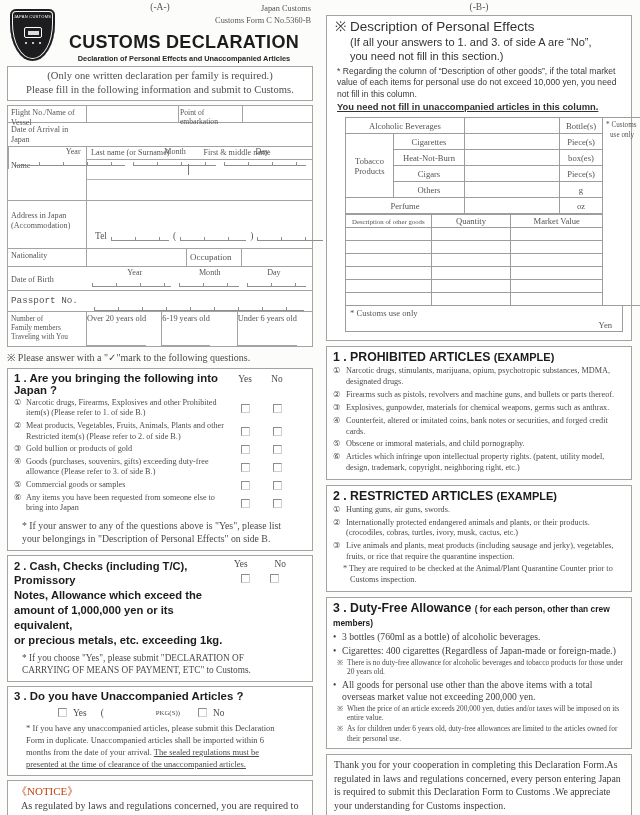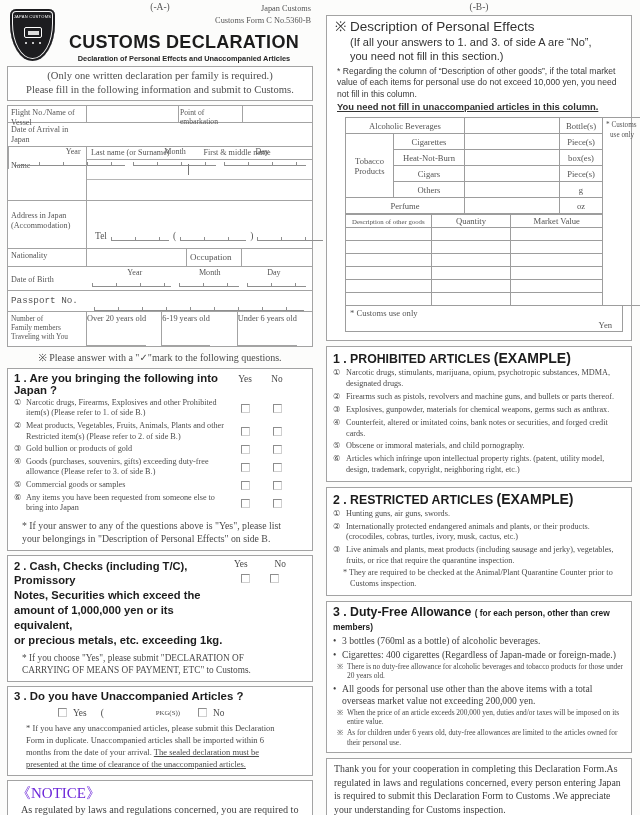--- a/index.html
+++ b/index.html
@@ -50,21 +50,21 @@
   .natline{display:flex;flex:1;}
   .natblank{flex:1;}
   .occ{width:56px;border-left:1px solid #a3a3a3;border-right:1px solid #a3a3a3;padding:3px 2px 0 3px;font-size:9px;}
   .occblank{width:70px;}
   .famcols{display:flex;flex:1;}
   .famcol{flex:1;border-left:1px solid #a3a3a3;display:flex;}
   .famcol:first-child{border-left:none;}
   .famhead{border-bottom:1px solid #a3a3a3;text-align:center;font-size:8.3px;padding:2px 0;}
   .famblank{height:16px;}
 
-  .checknote{text-align:center;font-size:10px;margin:3px 0 2px 0;color:#4a4a4a;}
+  .checknote{text-align:left;font-size:10px;margin:3px 0 2px 0;color:#4a4a4a;}
 
   
   .qbox{margin-top:4px;padding:3px 19px 4px 6px;}
   .q1head{display:flex;align-items:baseline;}
   .qtitle{flex:1;font-family:"Liberation Sans",sans-serif;font-weight:bold;font-size:11.4px;color:#1c1c1c;}
   .yn{width:32px;text-align:center;font-size:9.4px;flex:none;}
   .qitem{display:flex;align-items:center;margin-top:2px;}
   .qtext{flex:1;display:flex;font-size:8.2px;line-height:1.3;color:#4e4e4e;}
   .qnum{width:12px;flex:none;}
   .qt{flex:1;padding-right:4px;}
@@ -80,21 +80,21 @@
   .q2note{font-size:9.3px;line-height:1.35;margin-top:4px;padding-left:8px;color:#4a4a4a;}
 
   .pkgrow{display:flex;align-items:center;margin:6px 0 5px 44px;font-size:9.4px;color:#4a4a4a;}
   .pkgrow .cb{margin-right:6px;}
   .pkg-blank{width:46px;height:10px;}
   .pkg-unit{font-size:6.8px;margin-right:18px;}
   .q3note{font-size:8.5px;line-height:1.4;padding:0 2px 0 12px;color:#4a4a4a;}
   .ul{text-decoration:underline;}
 
   .noticebox{margin-top:4px;padding:3px 8px 5px 8px;}
-  .notice-title{font-size:15px;color:#6d28d9;}
+  .notice-title{font-size:11px;color:#c2410c;}
   .notice-body{font-size:10.2px;line-height:1.42;padding-left:5px;color:#3f3f3f;}
 
   
   .blabel{text-align:center;font-size:9.5px;height:13px;color:#555;}
   .descbox{padding:1px 6px 8px 8px;}
   .desc-title{font-family:"Liberation Sans",sans-serif;font-size:13.5px;color:#333;}
   .desc-sub{font-family:"Liberation Sans",sans-serif;font-size:11px;line-height:1.3;margin-left:15px;color:#333;}
   .desc-note{font-family:"Liberation Sans",sans-serif;font-size:8.6px;line-height:1.35;margin:2px 0 0 2px;color:#3a3a3a;}
   .desc-ul{font-family:"Liberation Sans",sans-serif;font-size:9.4px;font-weight:bold;text-decoration:underline;margin:1px 0 0 2px;color:#333;}
 
@@ -106,21 +106,21 @@
   .goods-hd{font-size:6.8px;}
   table.t2 td{height:13px;}
   .customs-col{width:47px;flex:none;border:1px solid #9d9d9d;border-left:none;font-size:7.2px;line-height:1.4;
                padding:2px 0 0 3px;color:#555;}
   .effects-footer{border:1px solid #9d9d9d;border-top:none;margin:0 2px 0 10px;height:26px;position:relative;
                   font-size:8.6px;color:#555;padding:2px 4px;}
   .yen{position:absolute;right:10px;bottom:1px;}
 
   .secbox{margin-top:5px;padding:3px 6px 5px 6px;}
   .sec-title{font-family:"Liberation Sans",sans-serif;font-weight:bold;font-size:12.3px;color:#1c1c1c;}
-  .sec-suffix{font-size:14px;}
+  .sec-suffix{font-size:11px;}
   .bitem{display:flex;font-size:8.2px;line-height:1.32;margin-top:2px;color:#4a4a4a;}
   .bnum{width:13px;flex:none;}
   .bt{flex:1;}
   .rnote{font-size:8.2px;line-height:1.32;margin-top:1px;padding-left:17px;text-indent:-7px;color:#4a4a4a;}
 
   .dfb{display:flex;font-size:9.6px;line-height:1.25;margin-top:2px;color:#3f3f3f;}
   .dfbullet{width:9px;flex:none;}
   .dfn{display:flex;font-size:7.4px;line-height:1.3;margin:1px 0 0 4px;color:#4a4a4a;}
   .dfstar{width:10px;flex:none;}
   .thanksbox{margin-top:5px;padding:3px 7px 4px 7px;font-size:9.8px;line-height:1.37;color:#3d3d3d;}
@@ -346,21 +346,21 @@
             <span class="cb"></span>
           </div>
       </div>
       <div class="qnote">* If your answer to any of the questions above is "Yes", please list your belongings in "Description of Personal Effects" on side B.</div>
     </div>
 
     <div class="box qbox">
       <div class="q2wrap">
         <div class="q2titles">
           <div>2 . Cash, Checks (including T/C), Promissory</div>
-          <div>Notes, Securities which exceed the</div>
+          <div>Notes, Allowance which exceed the</div>
           <div>amount of 1,000,000 yen or its equivalent,</div>
           <div>or precious metals, etc. exceeding 1kg.</div>
         </div>
         <div class="q2right">
           <div class="ynrow">
             <span>Yes</span>
             <span>No</span>
           </div>
           <div class="cbrow">
             <span class="cb"></span>
@@ -375,21 +375,21 @@
       <div class="qtitle">3 . Do you have Unaccompanied Articles ?</div>
       <div class="pkgrow">
         <span class="cb"></span>
         <span style="margin-right:14px;">Yes</span>
         <span style="margin-right:6px;">(</span>
         <span class="pkg-blank"></span>
         <span class="pkg-unit">PKG(S))</span>
         <span class="cb"></span>
         <span>No</span>
       </div>
-      <div class="q3note"><span>* If you have any unaccompanied articles, please submit this Declaration Form in duplicate. Unaccompanied articles shall be imported within 6 months from the date of your arrival. </span><span class="ul">The sealed declaration must be presented at the time of clearance of the unaccompanied articles.</span></div>
+      <div class="q3note"><span>* If you have any unaccompanied articles, please submit this Declaration Form in duplicate. Unaccompanied articles shall be imported within 6 months from the date of your arrival. </span><span class="ul">The sealed regulations must be presented at the time of clearance of the unaccompanied articles.</span></div>
     </div>
 
     <div class="box noticebox">
       <div class="notice-title">《NOTICE》</div>
       <div class="notice-body"><span>As regulated by laws and regulations concerned, you are required to declare all the articles that you have purchased abroad or in departures/arrivals duty-free shops in Japan  and are bringing into Japan. </span></div>
     </div>
 
   </div>
 
   <div class="col">

